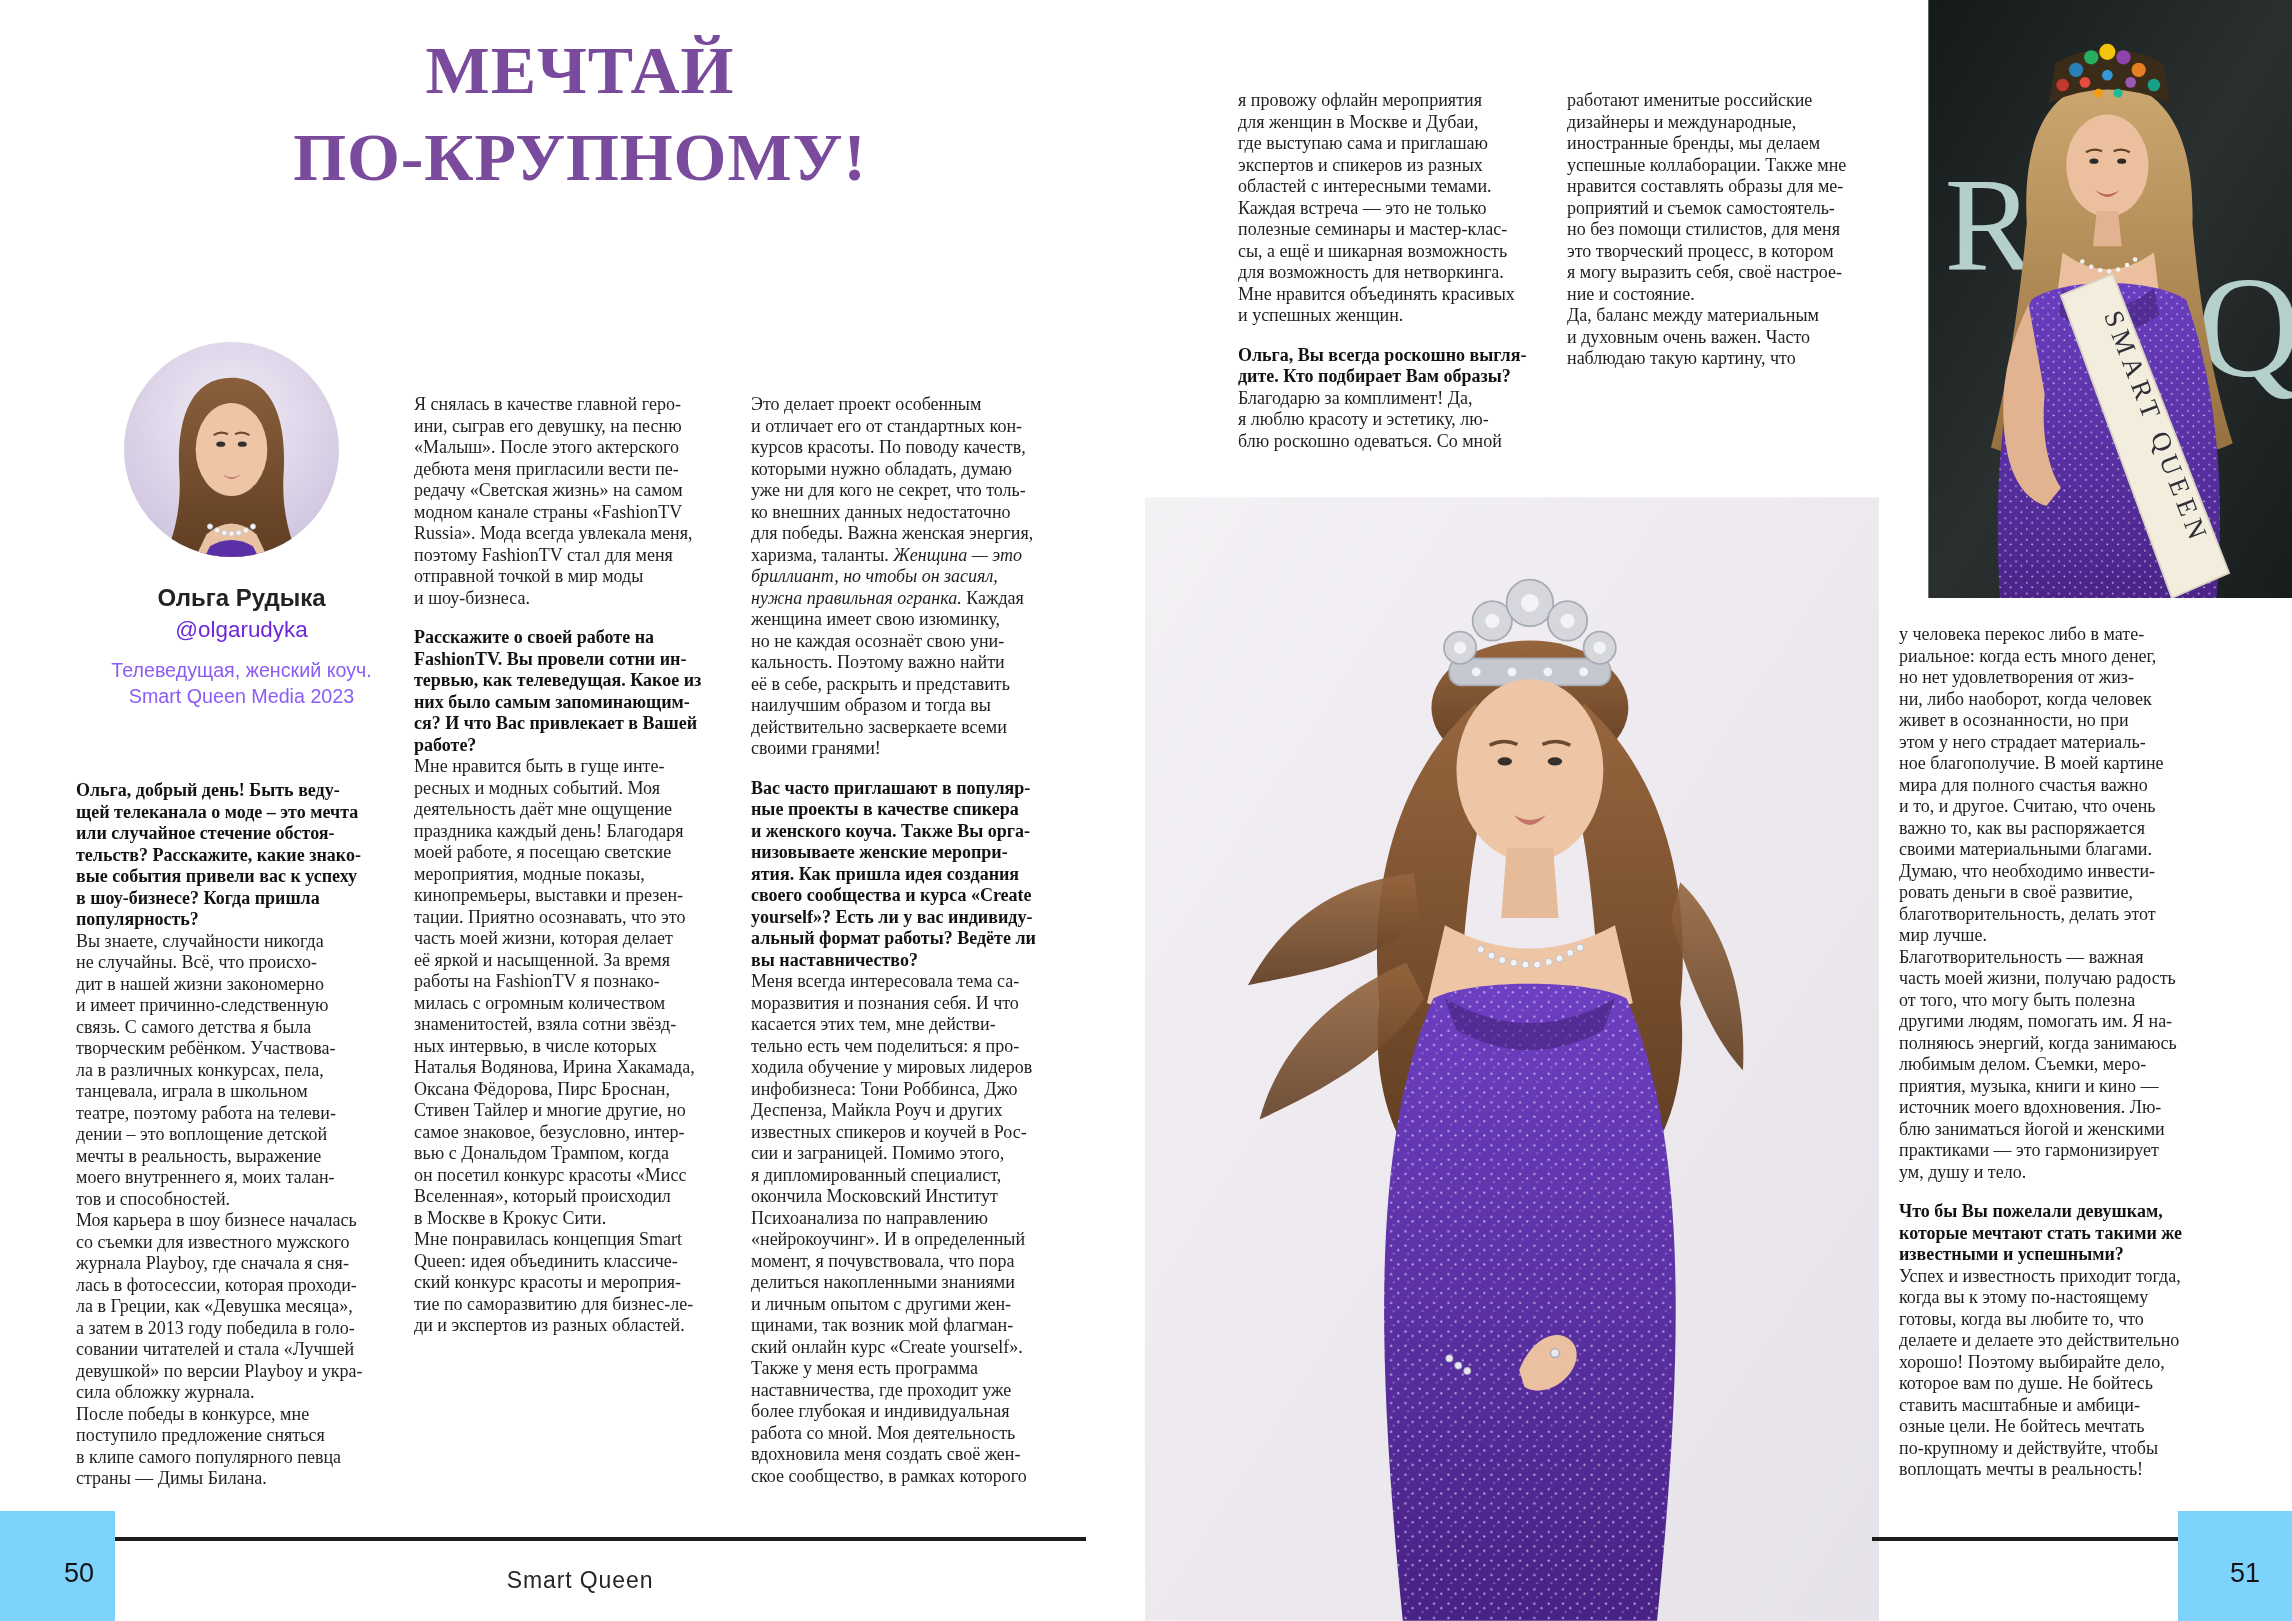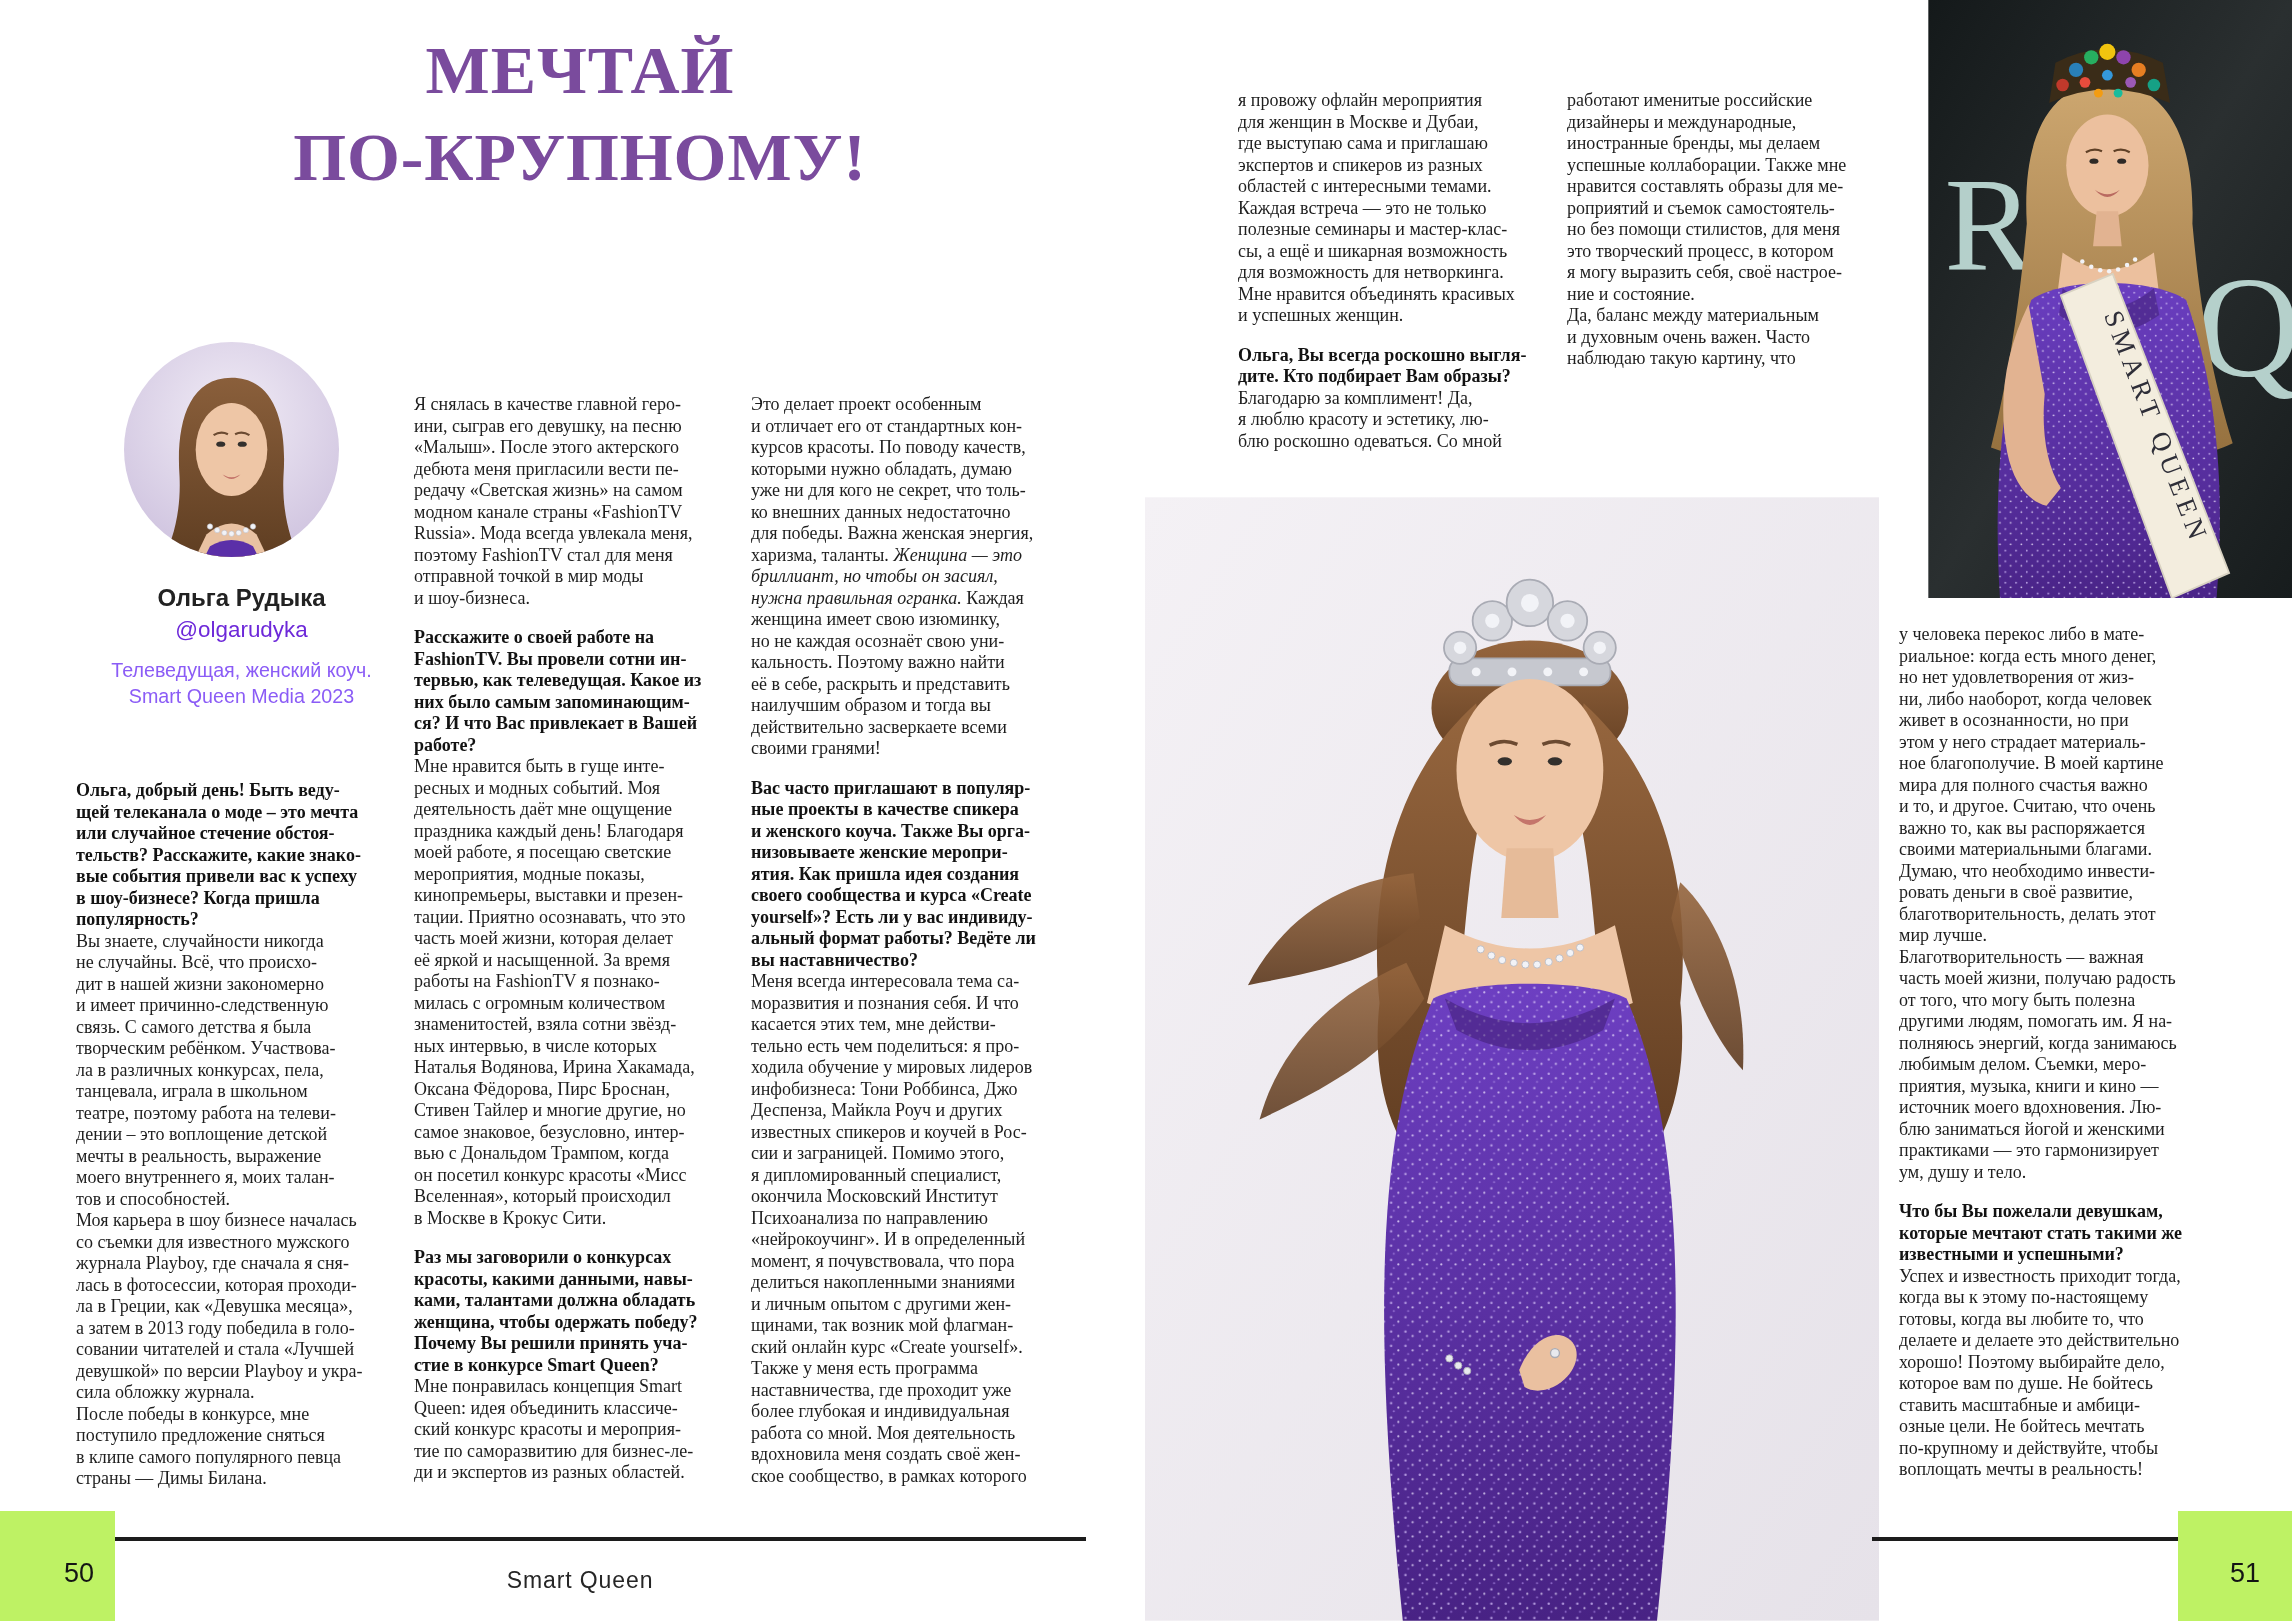--- a/index.html
+++ b/index.html
@@ -29,21 +29,21 @@
   #col5{left:1567px;top:90px;width:330px;}
   #col6{left:1899px;top:624px;width:351px;}
   
   .main-photo{position:absolute;left:1145px;top:497px;width:734px;height:1124px;}
   .stage-photo{position:absolute;left:1928px;top:0;width:365px;height:598px;}
   .main-photo svg,.stage-photo svg,.avatar svg{display:block;width:100%;height:100%;}
   
   .rule{position:absolute;top:1537px;height:3.6px;background:#1c1c1c;}
   .rule.left{left:0;width:1086px;}
   .rule.right{left:1872px;width:421px;}
-  .pagebox{position:absolute;top:1511px;width:115px;height:110px;background:#bef264;
+  .pagebox{position:absolute;top:1511px;width:115px;height:110px;background:#7dd3fc;
            font-family:"Liberation Sans",sans-serif;font-size:27px;color:#141414;}
   .pagebox span{position:absolute;top:47px;}
   .pagebox.l{left:0;} .pagebox.l span{left:64px;}
   .pagebox.r{left:2178px;} .pagebox.r span{left:52px;}
   .brand{position:absolute;left:76px;top:1567px;width:1008px;text-align:center;
          font-family:"Liberation Sans",sans-serif;font-size:23px;letter-spacing:0.9px;color:#262626;}
 </style>
 </head>
 <body>
 
@@ -164,26 +164,20 @@
 знаменитостей, взяла сотни звёзд-
 ных интервью, в числе которых
 Наталья Водянова, Ирина Хакамада,
 Оксана Фёдорова, Пирс Броснан,
 Стивен Тайлер и многие другие, но
 самое знаковое, безусловно, интер-
 вью с Дональдом Трампом, когда
 он посетил конкурс красоты «Мисс
 Вселенная», который происходил
 в Москве в Крокус Сити.</span></p>
-      <p class="q"><span>Раз мы заговорили о конкурсах
-красоты, какими данными, навы-
-ками, талантами должна обладать
-женщина, чтобы одержать победу?
-Почему Вы решили принять уча-
-стие в конкурсе Smart Queen?</span></p>
       <p class="a"><span>Мне понравилась концепция Smart
 Queen: идея объединить классиче-
 ский конкурс красоты и мероприя-
 тие по саморазвитию для бизнес-ле-
 ди и экспертов из разных областей.</span></p>
     </div>
   <div class="col" id="col3">
       <p class="a"><span>Это делает проект особенным
 и отличает его от стандартных кон-
 курсов красоты. По поводу качеств,

